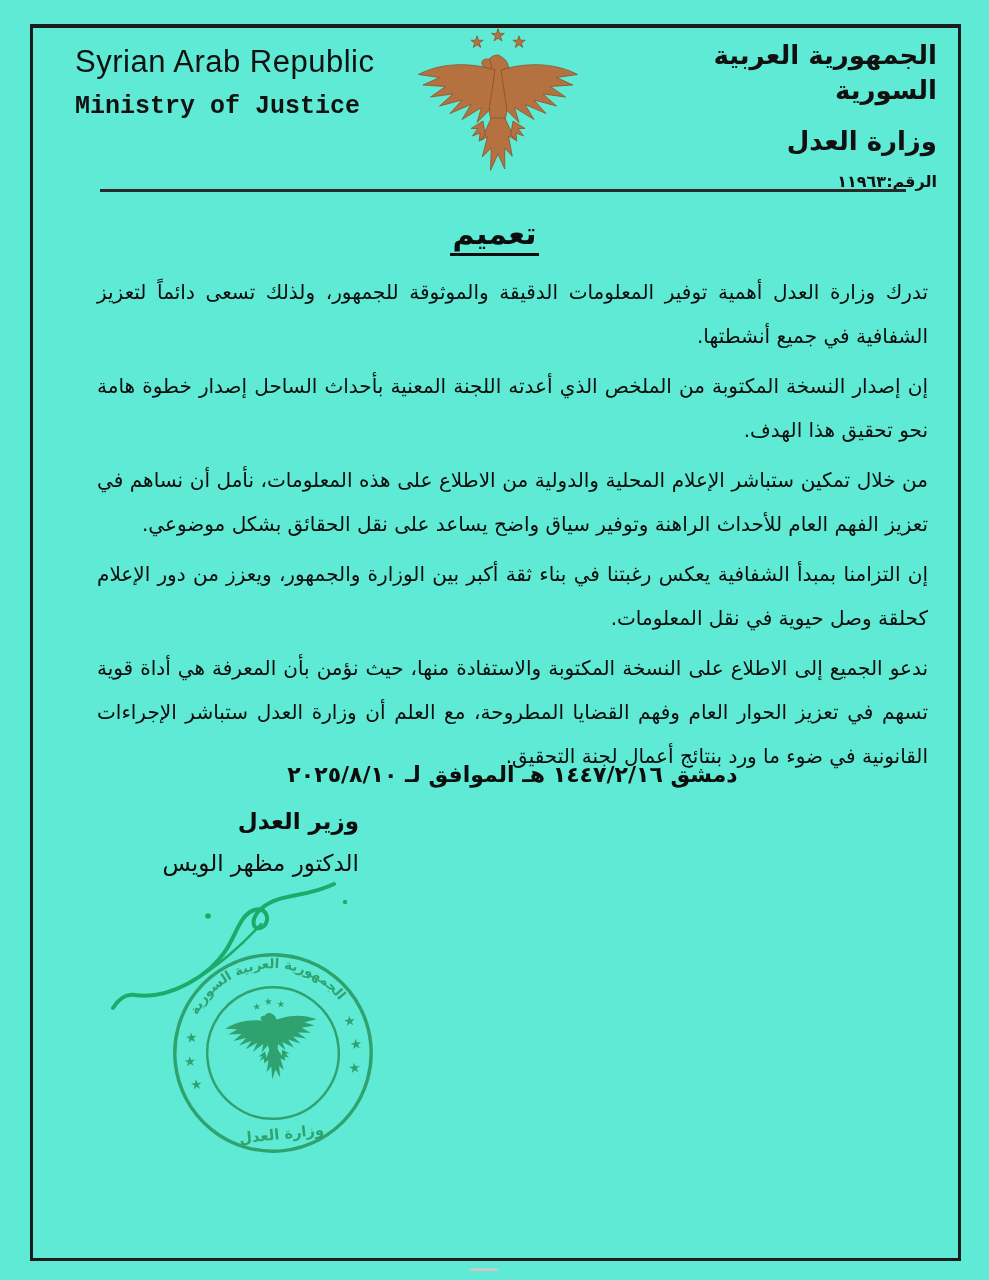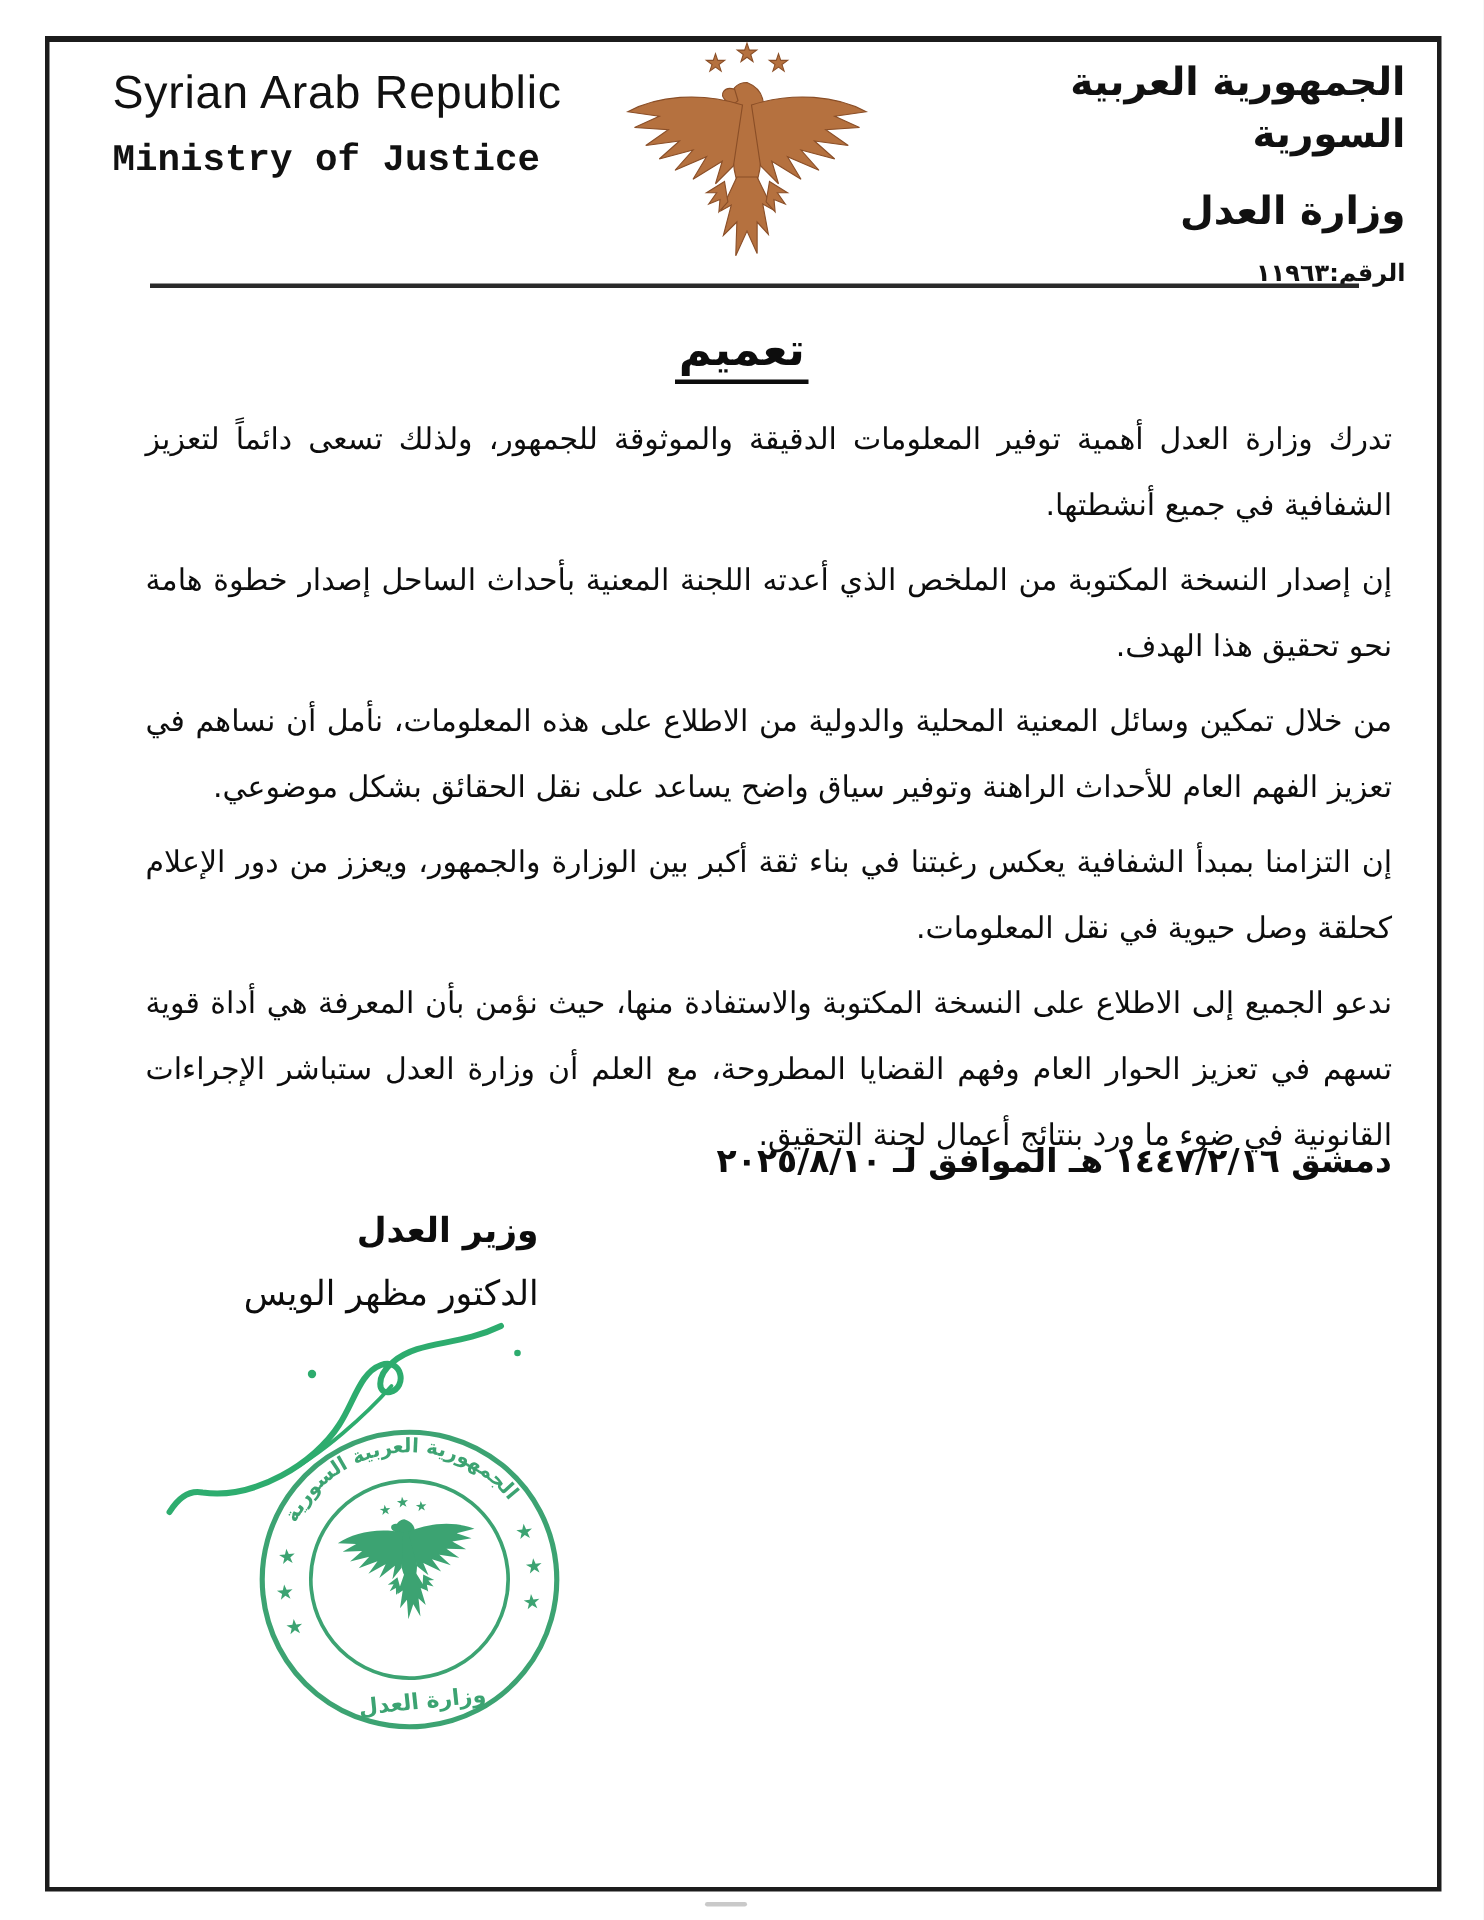--- a/index.html
+++ b/index.html
@@ -1,19 +1,19 @@
 <!DOCTYPE html>
 <html lang="ar"><head>
 <meta charset="utf-8">
 <style>
   html,body{margin:0;padding:0;}
   body{background:#e9e9e9;font-family:"Liberation Sans",sans-serif;}
   .page{
     position:relative;width:989px;height:1280px;margin:0 auto;
-    background:#ffffff;overflow:hidden;
+    background:#5eead4;overflow:hidden;
   }
   .frame{
     position:absolute;left:30px;top:24px;width:925px;height:1230px;
     border:3px solid #1c1c1c;border-top-width:4px;
   }
   
   .hdr-en{position:absolute;left:75px;top:44px;color:#111;}
   .hdr-en .l1{font-size:31px;font-weight:500;letter-spacing:.5px;}
   .hdr-en .l2{font-size:25px;font-weight:700;margin-top:12px;font-family:Liberation Mono, monospace;}
   .hdr-ar{
@@ -36,21 +36,21 @@
   }
   
   .body-text{
     position:absolute;left:97px;top:270px;width:831px;
     direction:rtl;text-align:justify;color:#0d0d0d;
     font-family:"DejaVu Sans",sans-serif;
     font-size:20px;font-weight:400;line-height:44px;
   }
   .body-text p{margin:0 0 6px 0;}
   .date-line{
-    position:absolute;left:97px;top:762px;width:831px;
+    position:absolute;left:97px;top:762px;width:831px;text-align:center;
     direction:rtl;font-family:"DejaVu Sans",sans-serif;
     font-size:22px;font-weight:700;color:#0d0d0d;
   }
   
   .sig-block{
     position:absolute;left:104px;top:808px;width:255px;text-align:right;
     direction:rtl;font-family:"DejaVu Sans",sans-serif;color:#0d0d0d;
   }
   .sig-block .t1{font-size:23px;font-weight:800;}
   .sig-block .t2{font-size:23px;font-weight:400;margin-top:16px;}
@@ -102,21 +102,21 @@
 
   <div class="hrule"></div>
 
   <div class="doc-title">
     <span>تعميم</span>
   </div>
 
   <div class="body-text">
     <p>تدرك وزارة العدل أهمية توفير المعلومات الدقيقة والموثوقة للجمهور، ولذلك تسعى دائماً لتعزيز الشفافية في جميع أنشطتها.</p>
     <p>إن إصدار النسخة المكتوبة من الملخص الذي أعدته اللجنة المعنية بأحداث الساحل إصدار خطوة هامة نحو تحقيق هذا الهدف.</p>
-    <p>من خلال تمكين وسائل المعنية المحلية والدولية من الاطلاع على هذه المعلومات، نأمل أن نساهم في تعزيز الفهم العام للأحداث الراهنة وتوفير سياق واضح يساعد على نقل الحقائق بشكل موضوعي.</p>
+    <p>من خلال تمكين ستباشر الإعلام المحلية والدولية من الاطلاع على هذه المعلومات، نأمل أن نساهم في تعزيز الفهم العام للأحداث الراهنة وتوفير سياق واضح يساعد على نقل الحقائق بشكل موضوعي.</p>
     <p>إن التزامنا بمبدأ الشفافية يعكس رغبتنا في بناء ثقة أكبر بين الوزارة والجمهور، ويعزز من دور الإعلام كحلقة وصل حيوية في نقل المعلومات.</p>
     <p>ندعو الجميع إلى الاطلاع على النسخة المكتوبة والاستفادة منها، حيث نؤمن بأن المعرفة هي أداة قوية تسهم في تعزيز الحوار العام وفهم القضايا المطروحة، مع العلم أن وزارة العدل ستباشر الإجراءات القانونية في ضوء ما ورد بنتائج أعمال لجنة التحقيق.</p>
   </div>
 
   <div class="date-line">دمشق ١٤٤٧/٢/١٦ هـ الموافق لـ ٢٠٢٥/٨/١٠</div>
 
   <div class="sig-block">
     <div class="t1">وزير العدل</div>
     <div class="t2">الدكتور مظهر الويس</div>
   </div>

